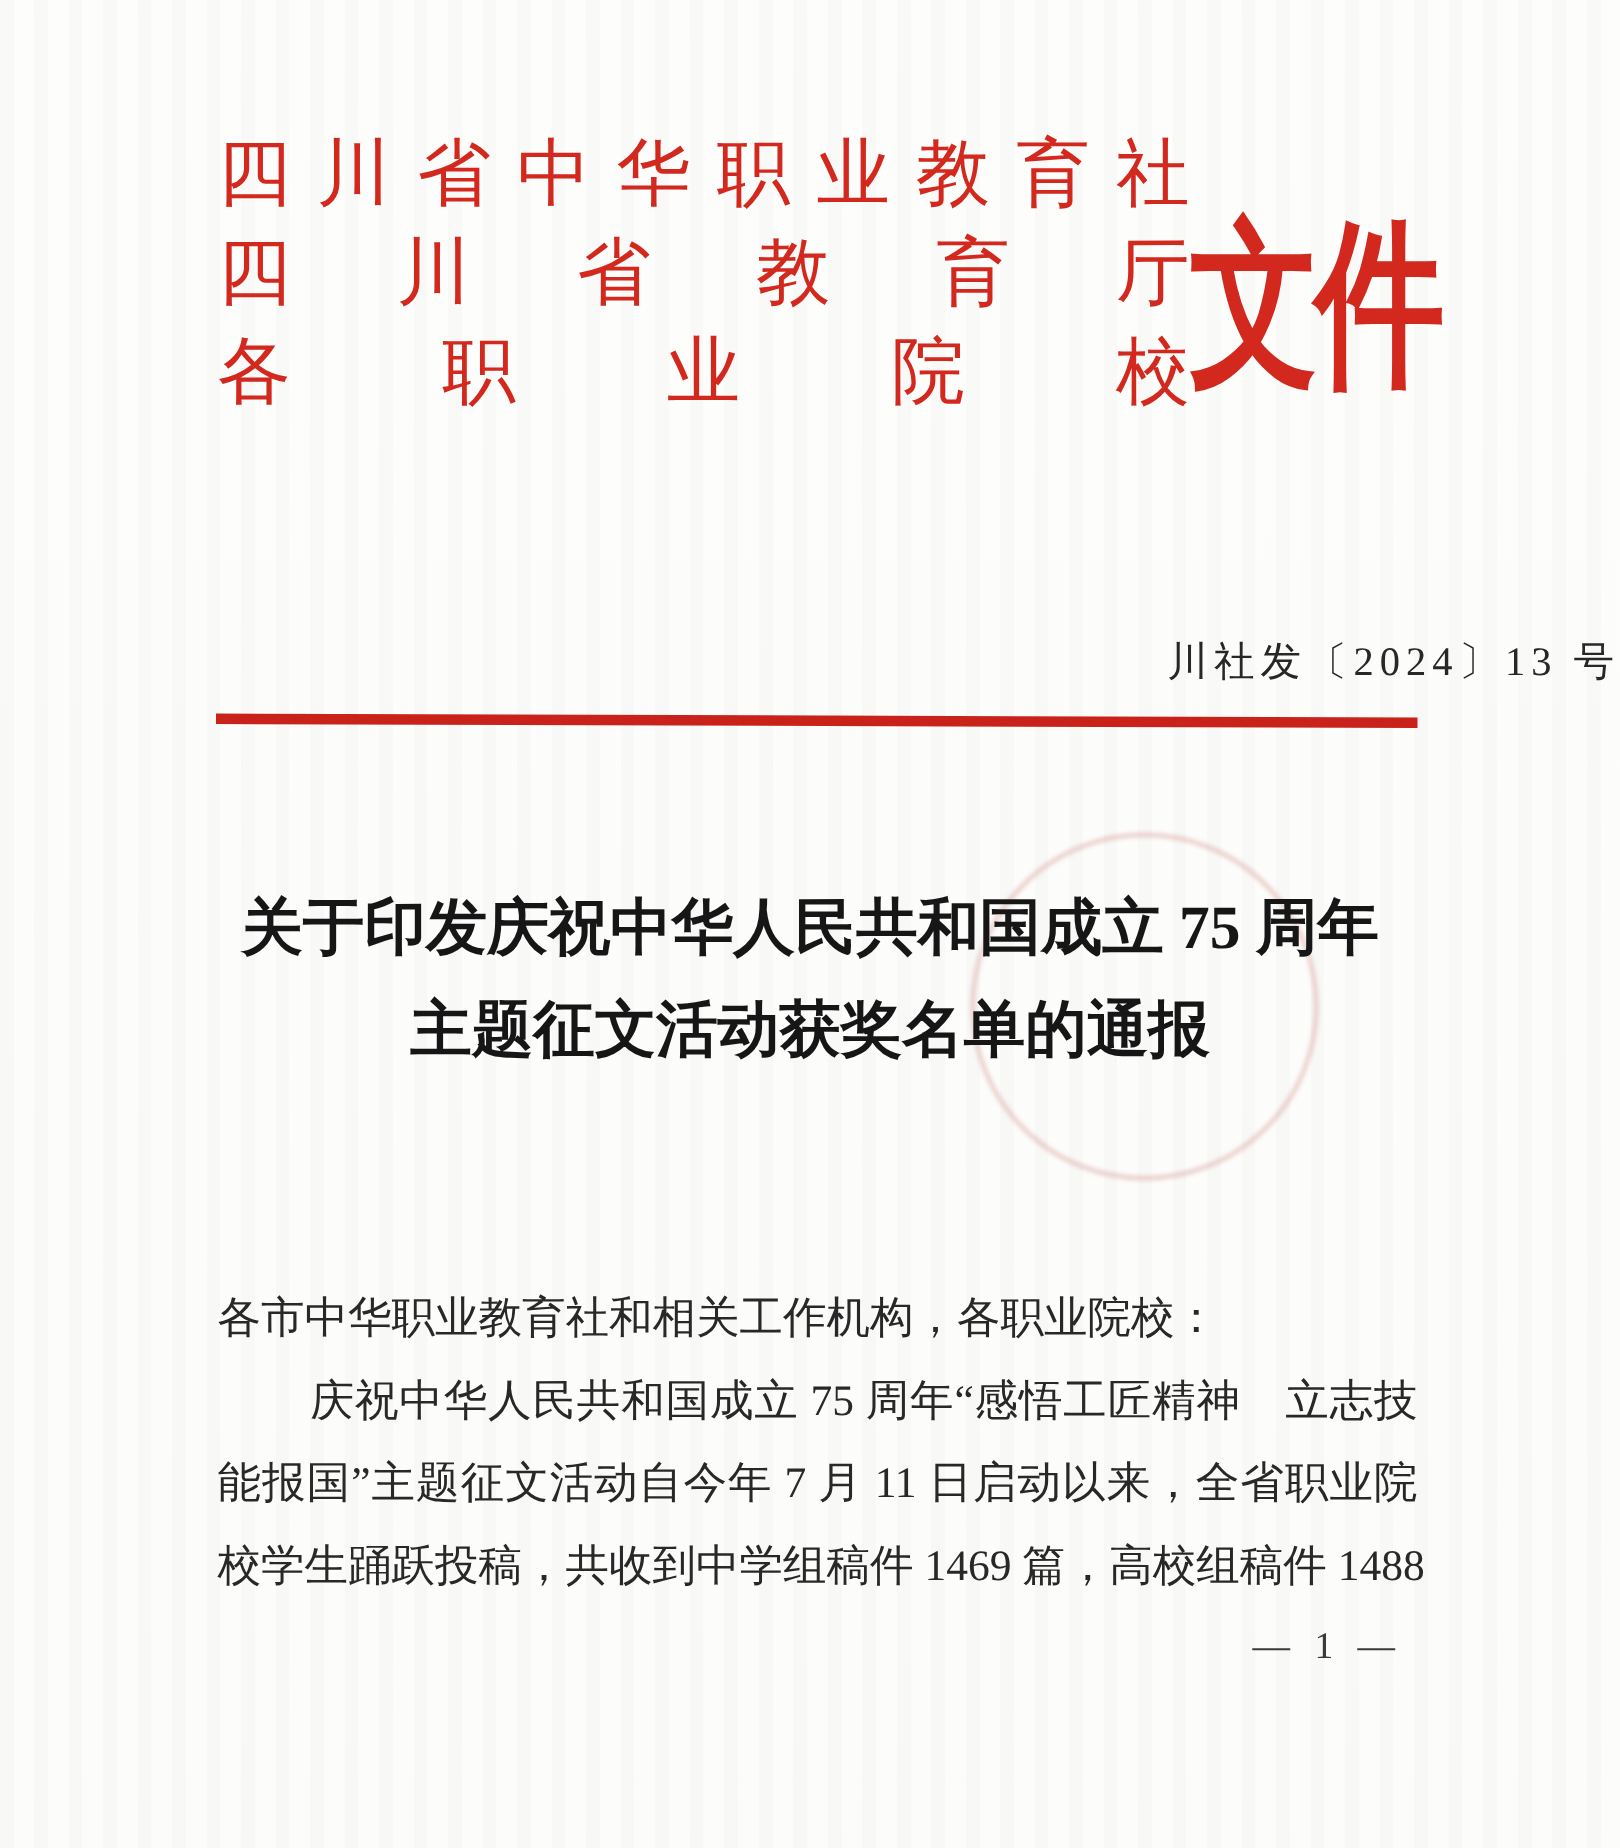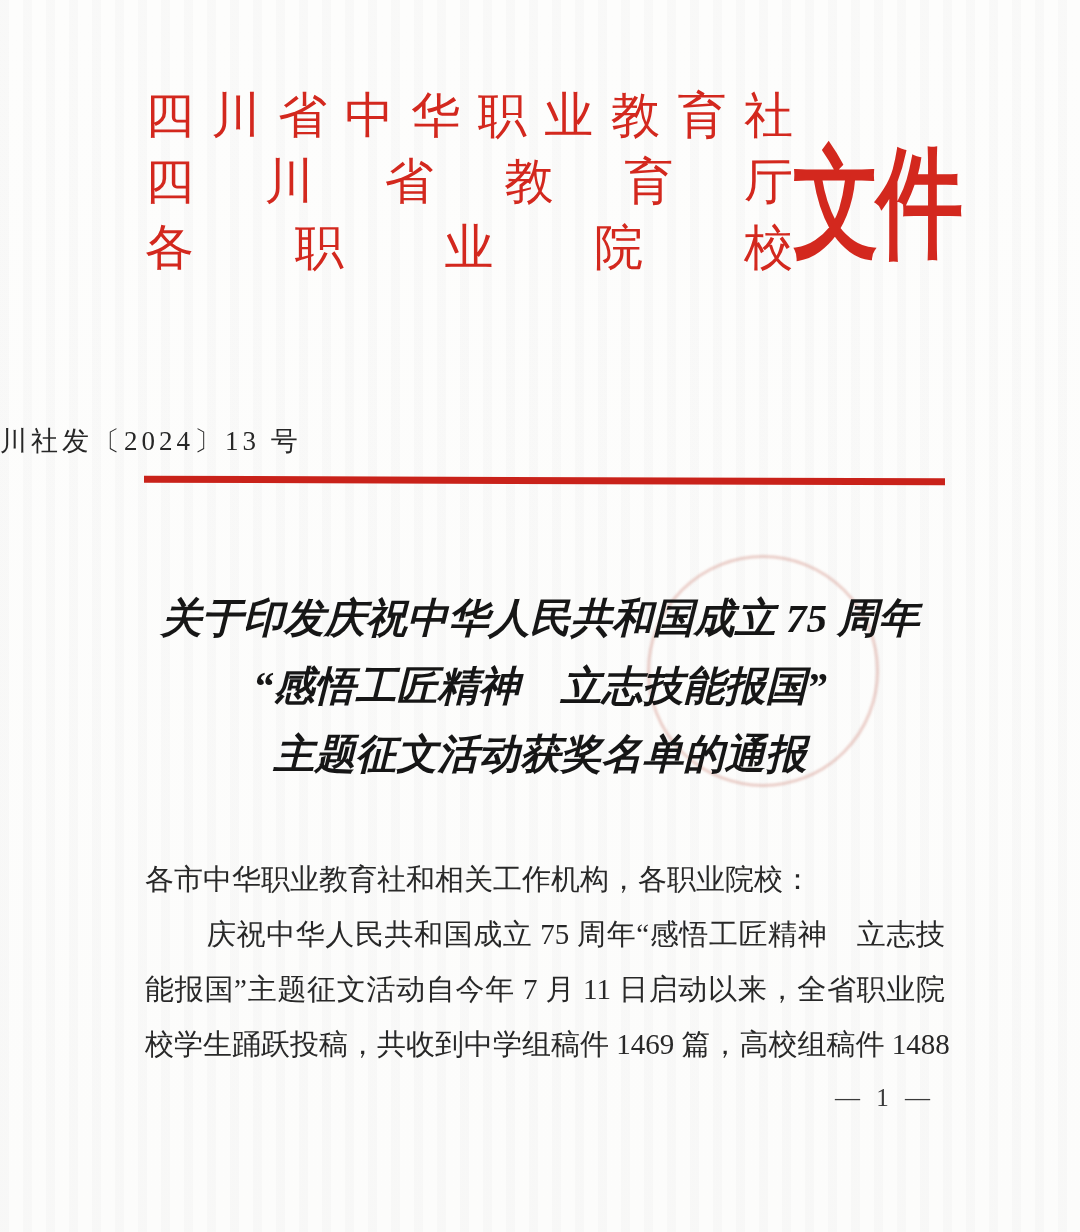--- a/index.html
+++ b/index.html
@@ -33,21 +33,21 @@
     font-size: 120px; line-height: 120px; font-weight: 700;
     color: #d3281e;
     transform: scaleX(0.72); transform-origin: 0 50%;
     letter-spacing: -4px;
     white-space: nowrap;
   }
 
   
   .doc-number {
     position: absolute; top: 424px; left: 0; width: 1080px;
-    text-align: left;
+    text-align: right;
     font-size: 27px; line-height: 34px;
     letter-spacing: 4px;
     color: #272727;
   }
   .red-line {
     position: absolute; top: 477px; left: 144px;
     width: 801px; height: 7px;
     background: #c9221a;
     transform: rotate(0.18deg);
   }
@@ -58,21 +58,20 @@
     width: 226px; height: 226px;
     border-radius: 50%;
     border: 3px solid rgba(198,112,96,0.32);
     filter: blur(1.3px);
   }
 
   
   .title-block {
     position: absolute; top: 584px; left: 140px; width: 800px;
     text-align: center;
-    font-style: italic;
   }
   .title-line {
     font-size: 41px; line-height: 68px; font-weight: 700;
     color: #161616;
     white-space: nowrap;
   }
 
   
   .body-block {
     position: absolute; left: 145px; top: 852px; width: 800px;
@@ -111,21 +110,20 @@
   <div class="doc-type">文件</div>
 
   <div class="doc-number">川社发〔2024〕13 号</div>
 
   <div class="red-line"></div>
 
   <div class="seal"></div>
 
   <div class="title-block">
     <div class="title-line">关于印发庆祝中华人民共和国成立 75 周年</div>
-    <div class="title-line">“感悟工匠精神　立志技能报国”</div>
     <div class="title-line">主题征文活动获奖名单的通报</div>
   </div>
 
   <div class="body-block">
     <div class="body-line">各市中华职业教育社和相关工作机构，各职业院校：</div>
     <div class="body-line fill indent">庆祝中华人民共和国成立 75 周年“感悟工匠精神　立志技</div>
     <div class="body-line fill">能报国”主题征文活动自今年 7 月 11 日启动以来，全省职业院</div>
     <div class="body-line fill">校学生踊跃投稿，共收到中学组稿件 1469 篇，高校组稿件 1488</div>
   </div>
 

